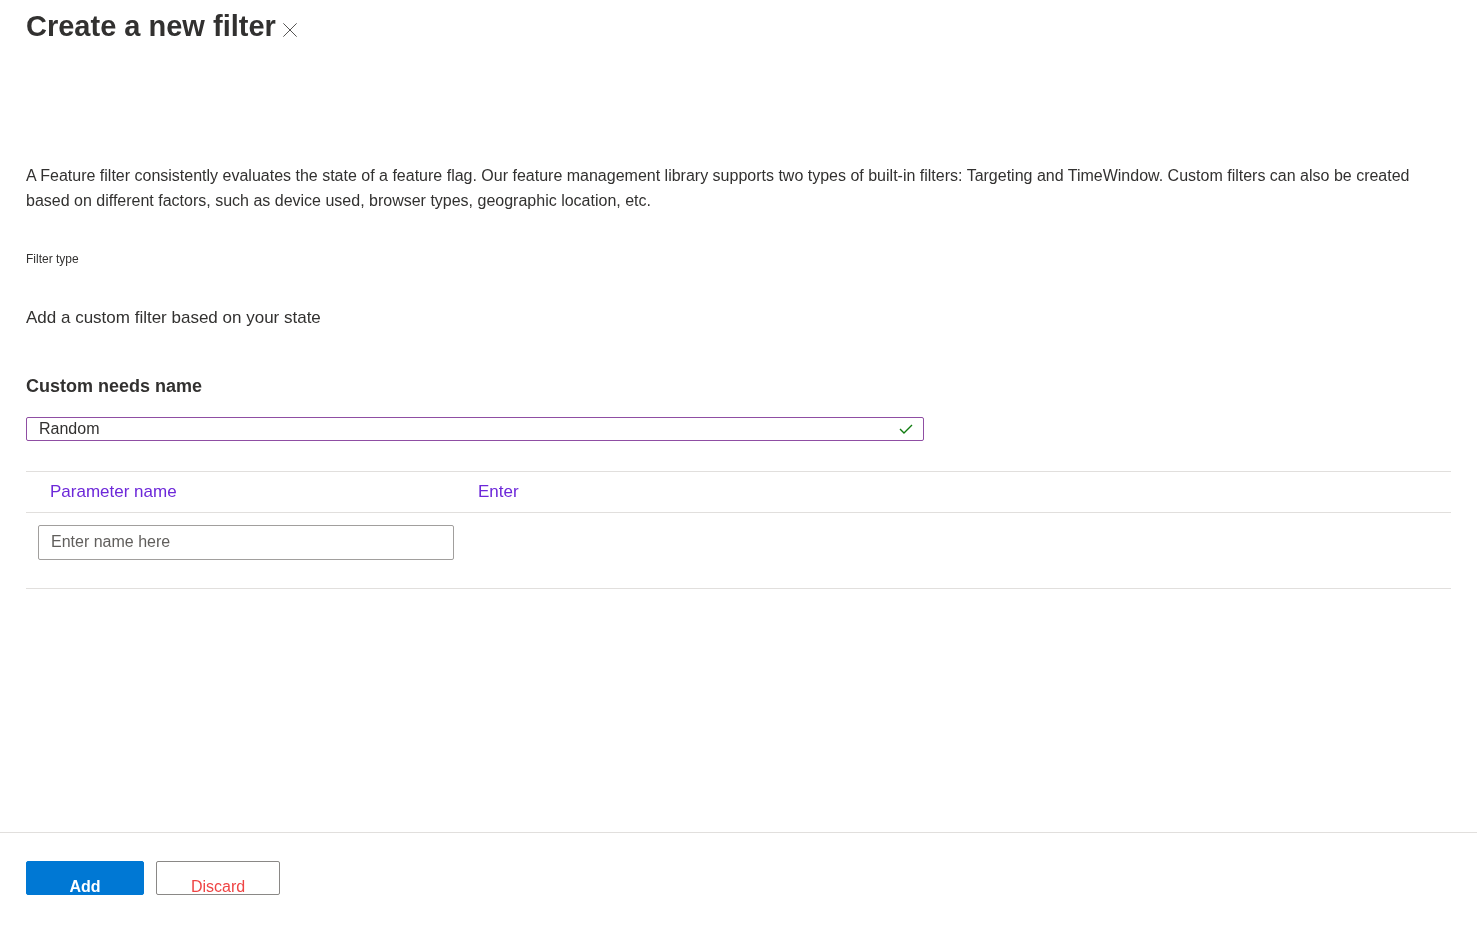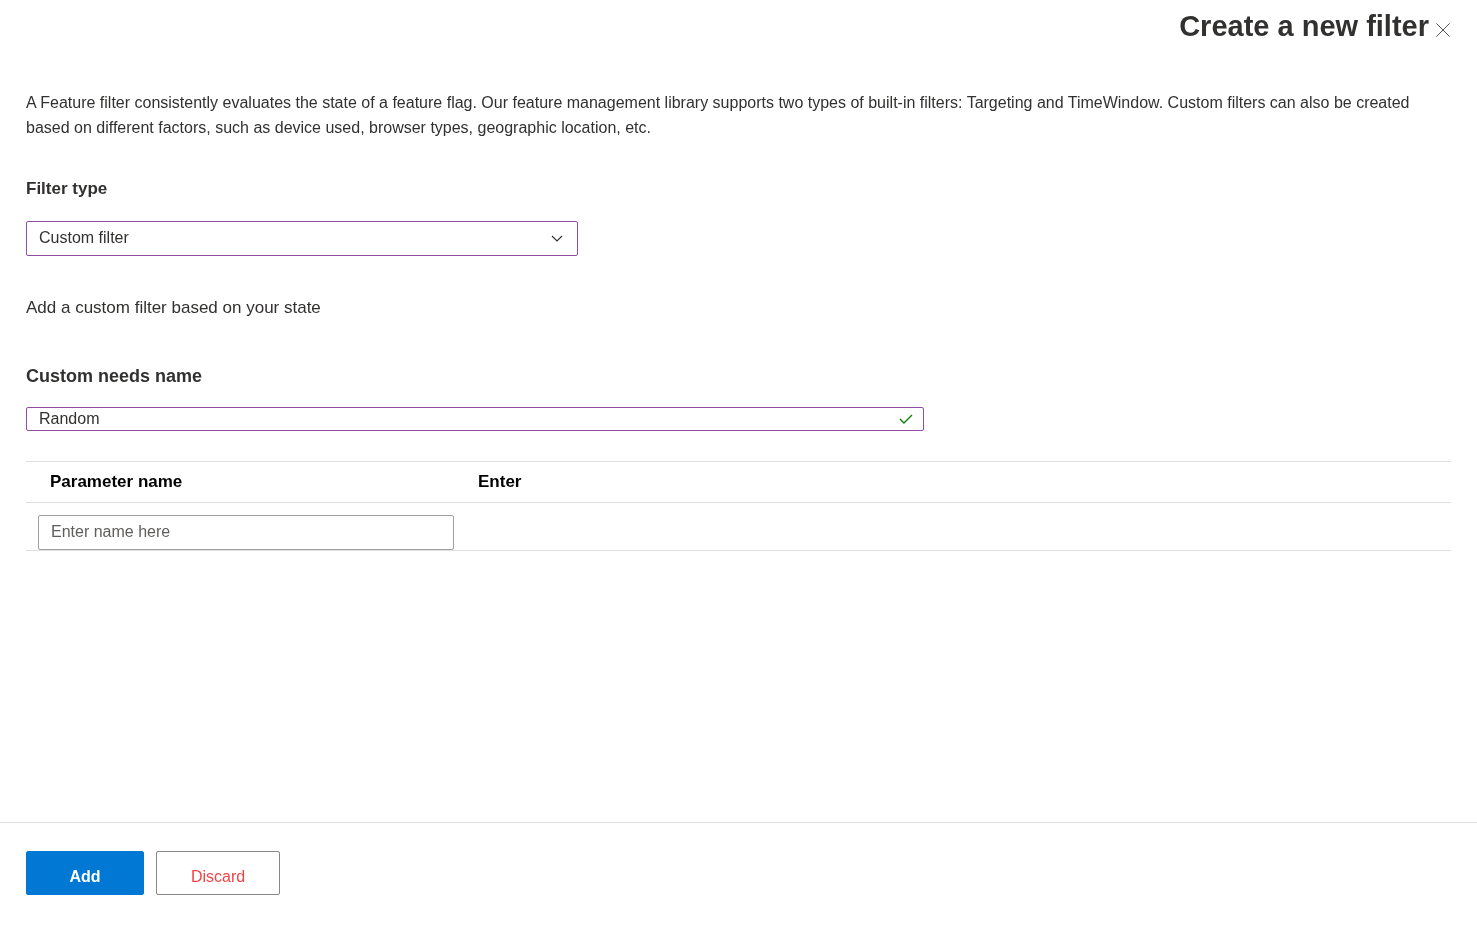--- a/index.html
+++ b/index.html
@@ -16,23 +16,23 @@
       position: relative;
     }
     .panel {
       padding: 10px 26px 0 26px;
       height: 100%;
       display: flex;
       flex-direction: column;
     }
     .header {
       display: flex;
-      justify-content: flex-end;
+      justify-content: flex-start;
       align-items: flex-start;
-      margin-bottom: 44px;
+      margin-bottom: 117px;
     }
     .page-title {
       font-size: 29px;
       font-weight: 600;
       color: #323130;
     }
     .close-btn {
       background: transparent;
       border: none;
       cursor: pointer;
@@ -44,25 +44,24 @@
       width: 20px;
       height: 20px;
     }
     .description {
       font-size: 16px;
       line-height: 1.55;
       color: #323130;
       margin-bottom: 38px;
     }
     .field-label {
-      font-size: 17px;
-      color: #323130;
-      margin-bottom: 22px;
+      font-size: 12px;
+      color: #323130;
+      margin-bottom: 4px;
       display: block;
-      font-weight: bold;
     }
     .field-label-bold {
       font-size: 18px;
       font-weight: 600;
       color: #323130;
       margin-bottom: 20px;
       display: block;
     }
     .dropdown {
       width: 552px;
@@ -115,32 +114,32 @@
       margin-top: 30px;
       border-top: 1px solid #e1dfdd;
     }
     .params-header {
       display: flex;
       padding: 10px 0 10px 24px;
       border-bottom: 1px solid #e1dfdd;
     }
     .params-header .col {
       font-size: 17px;
-      font-weight: 700;
-      color: #000000;
+      font-weight: 400;
+      color: #6d28d9;
     }
     .col-name {
       width: 428px;
     }
     .col-value {
       flex: 1;
     }
     .params-row {
       display: flex;
-      padding: 12px 0 0 12px;
+      padding: 12px 0 28px 12px;
       border-bottom: 1px solid #e1dfdd;
       align-items: center;
     }
     .param-input {
       height: 35px;
       border: 1px solid #a19f9d;
       border-radius: 2px;
       padding: 0 12px;
       font-size: 16px;
       color: #323130;
@@ -161,21 +160,21 @@
       bottom: 0;
       left: 0;
       right: 0;
       border-top: 1px solid #e1dfdd;
       padding: 28px 26px 40px 26px;
       display: flex;
       gap: 12px;
     }
     .btn {
       min-width: 118px;
-      height: 44px;
+      height: 34px;
       border-radius: 2px;
       font-size: 16px;
       font-family: inherit;
       cursor: pointer;
       padding: 16px 12px;
     }
     .btn-primary {
       background: #0078d4;
       border: 1px solid #0078d4;
       color: #ffffff;
@@ -204,28 +203,20 @@
           <line x1="20" y1="4" x2="4" y2="20"></line>
         </svg>
       </span>
     </button>
   </div>
 
   <div class="content">
     <p class="description">A Feature filter consistently evaluates the state of a feature flag. Our feature management library supports two types of built-in filters: Targeting and TimeWindow. Custom filters can also be created based on different factors, such as device used, browser types, geographic location, etc.</p>
 
     <label class="field-label">Filter type</label>
-    <div class="dropdown">
-      <span>Custom filter</span>
-      <span class="chev">
-        <svg width="16" height="16" viewBox="0 0 16 16" fill="none" stroke="#323130" stroke-width="1.2">
-          <polyline points="3,6 8,11 13,6"></polyline>
-        </svg>
-      </span>
-    </div>
 
     <p class="help-text">Add a custom filter based on your state</p>
 
     <label class="field-label-bold">Custom needs name</label>
     <div class="validated-input-wrap">
       <input type="text" class="validated-input" value="Random" style="">
       <span class="check-icon">
         <svg width="16" height="16" viewBox="0 0 16 16" fill="none" stroke="#107c10" stroke-width="1.4">
           <polyline points="2,8 6,12 14,4"></polyline>
         </svg>

